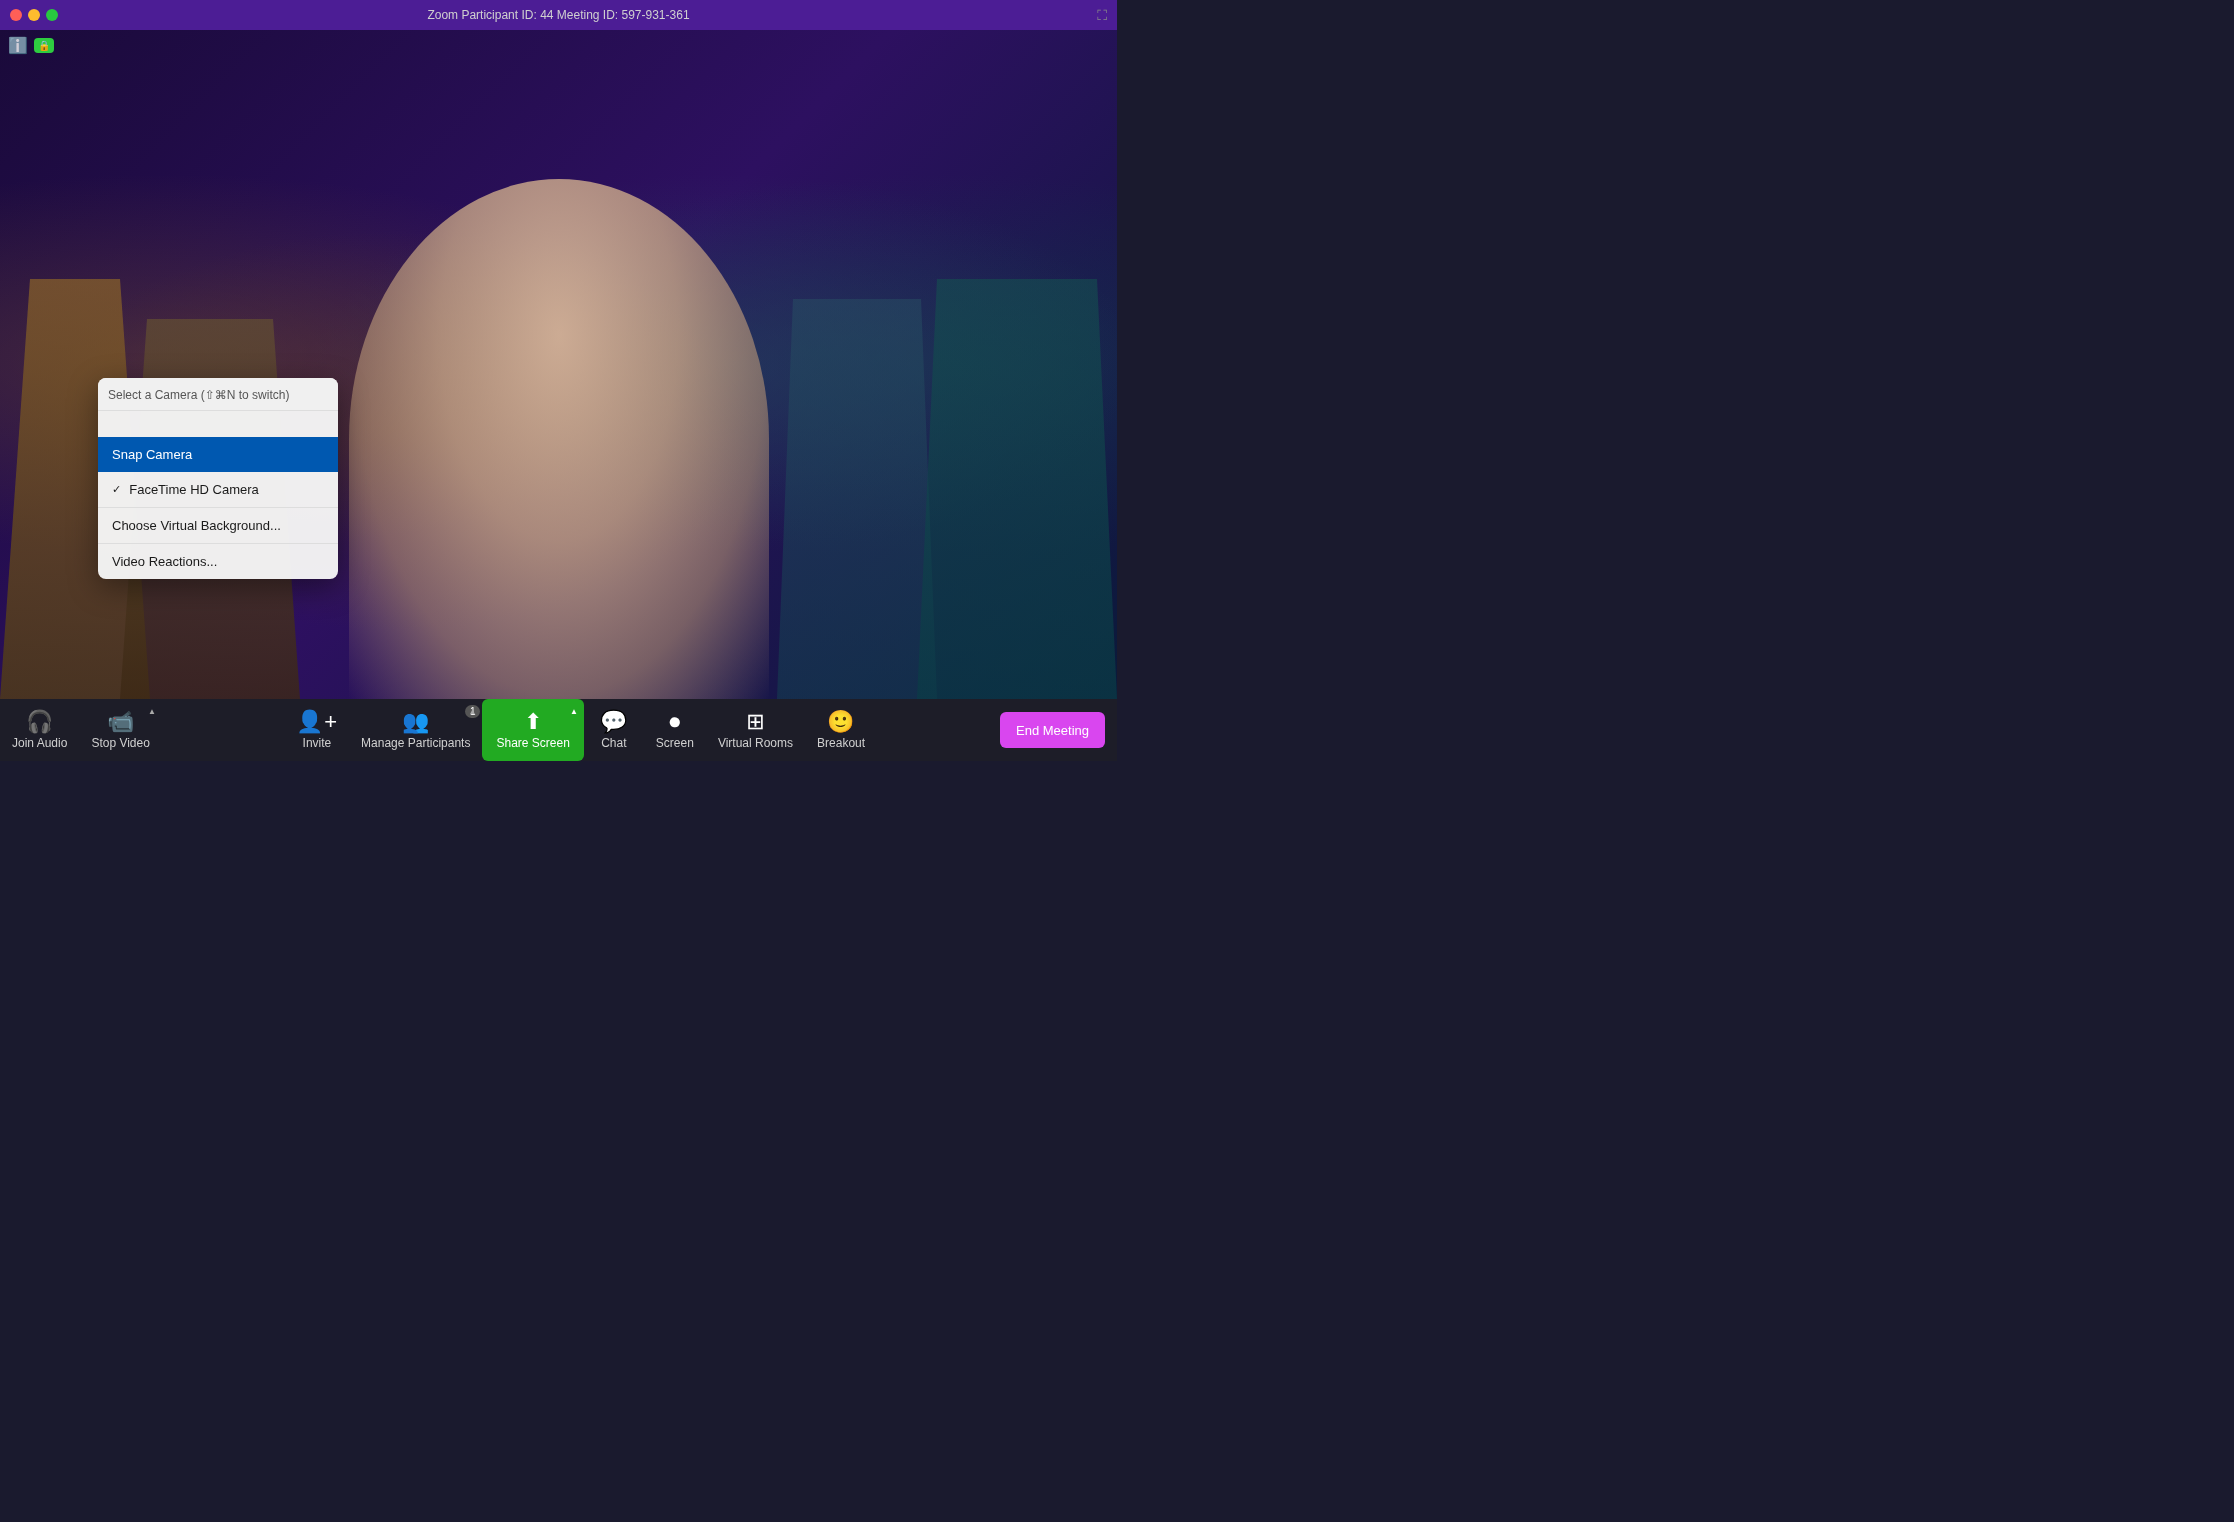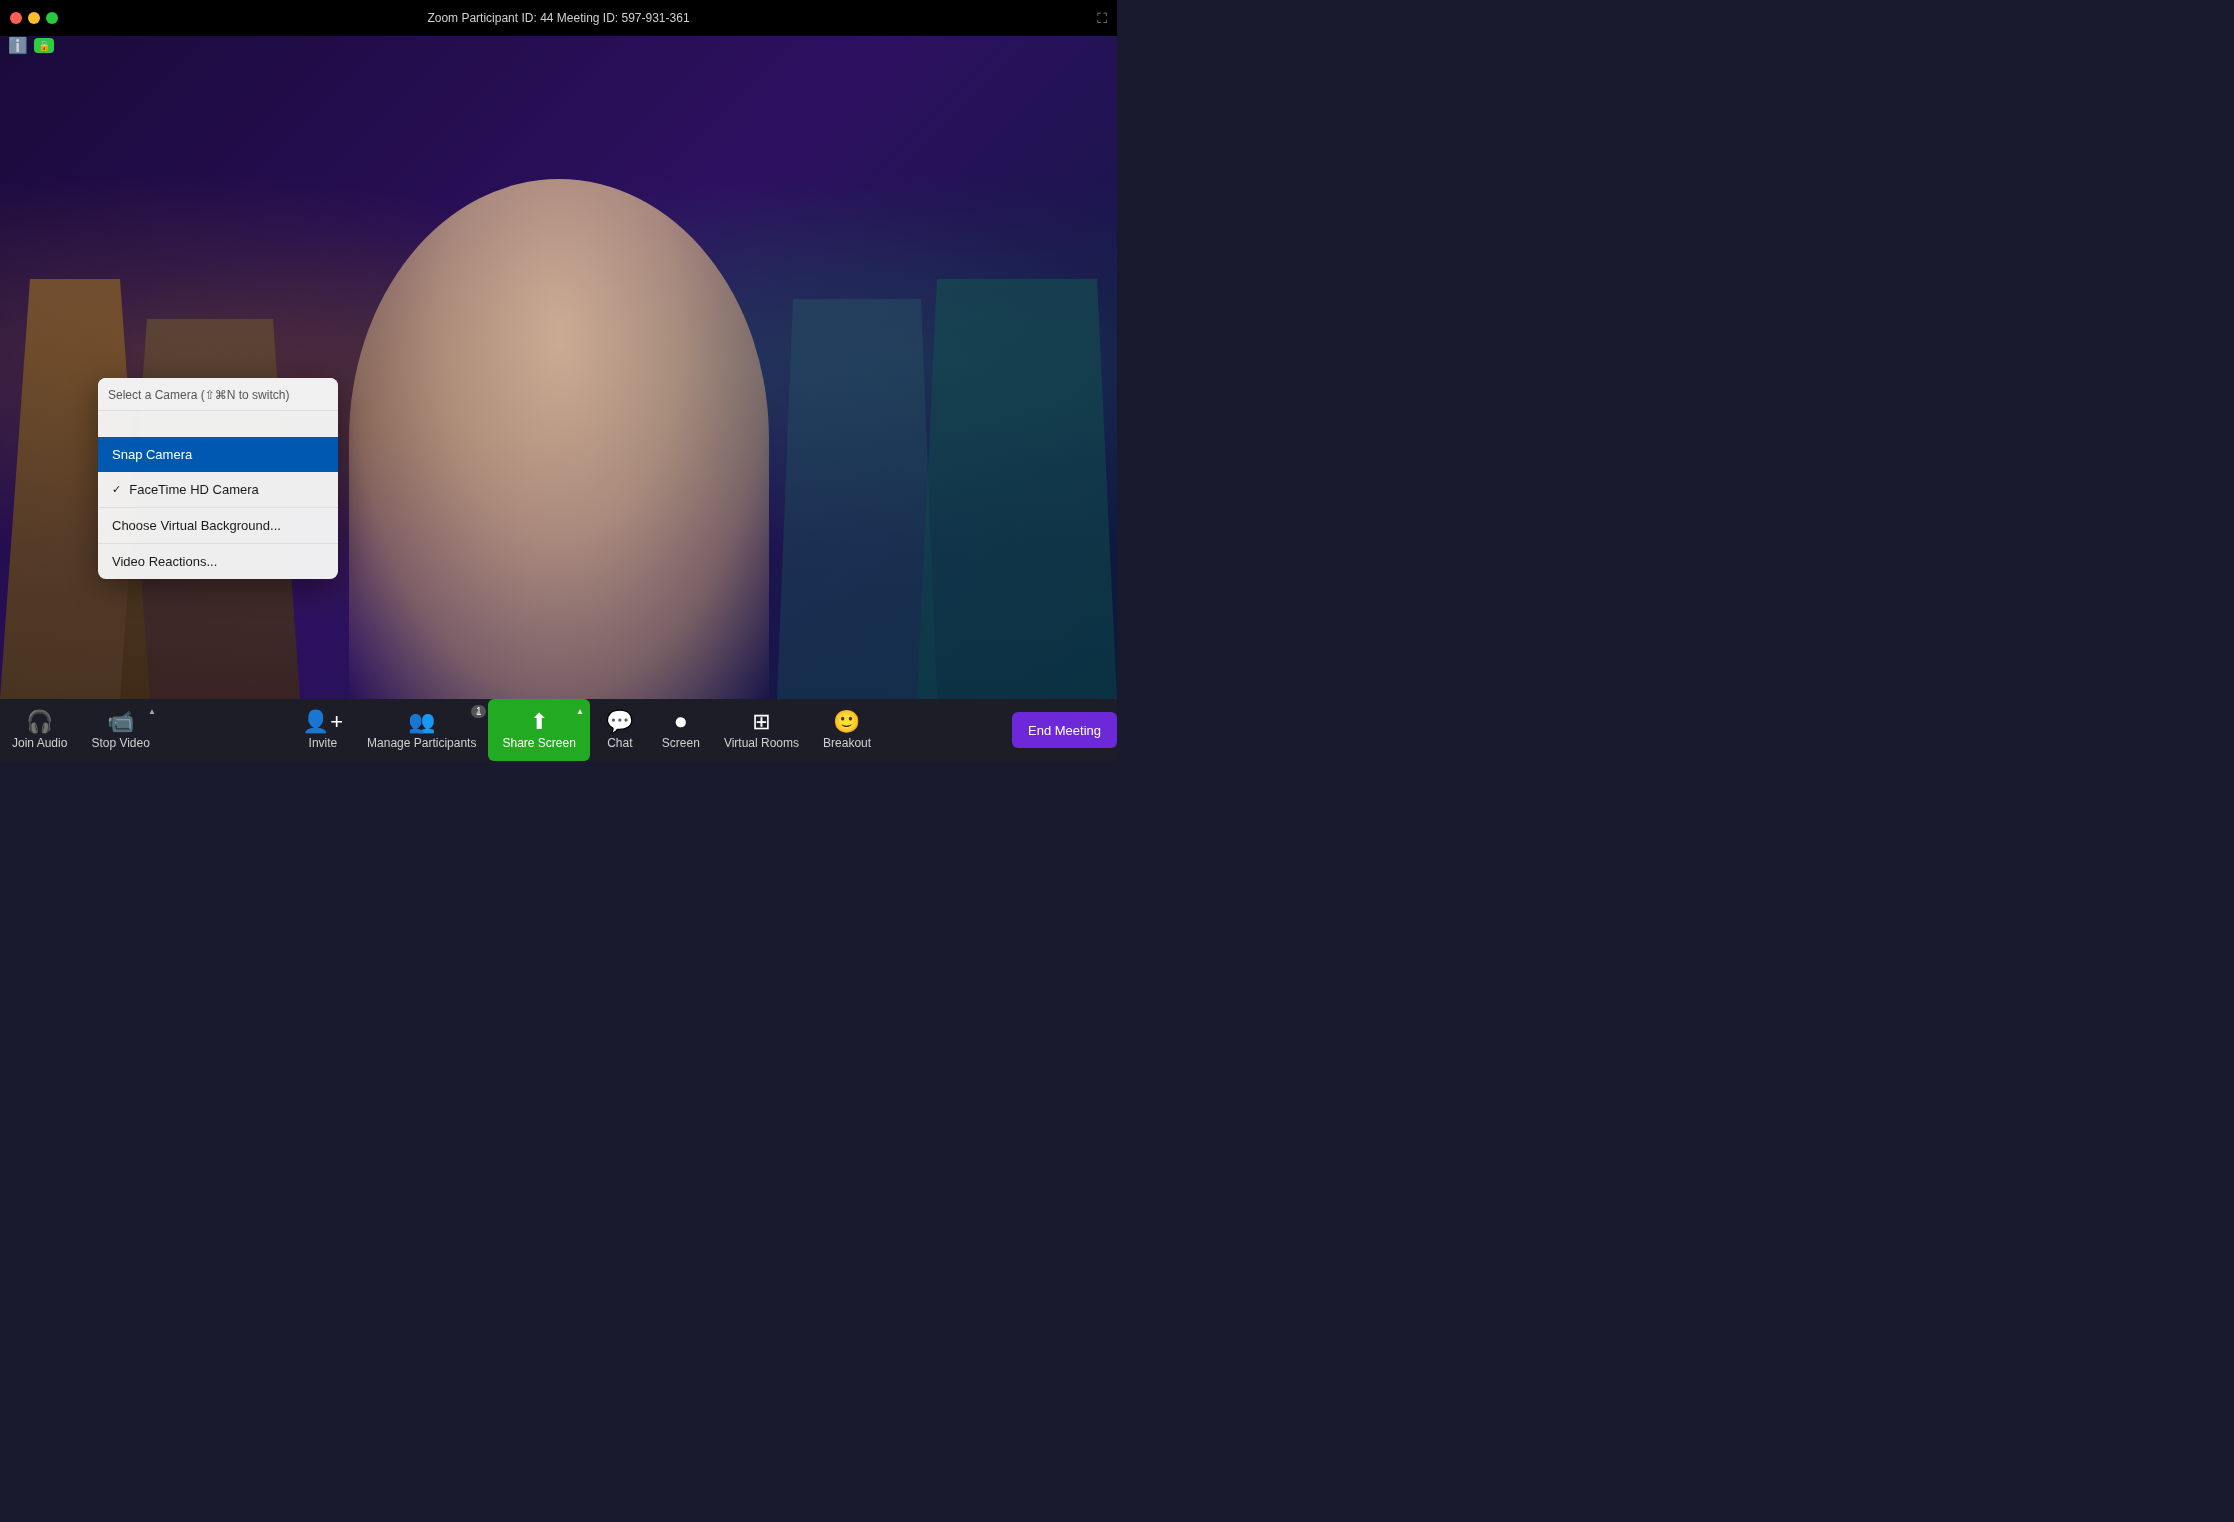--- a/index.html
+++ b/index.html
@@ -9,22 +9,22 @@
       background: #1a1a2e;
       font-family: -apple-system, BlinkMacSystemFont, 'Helvetica Neue', sans-serif;
       overflow: hidden;
       position: relative;
     }
 
     
     .title-bar {
       position: absolute;
       top: 0; left: 0; right: 0;
-      height: 36px;
-      background: #000000;
+      height: 30px;
+      background: #4c1d95;
       display: flex;
       align-items: center;
       justify-content: center;
       z-index: 100;
     }
     .title-bar-buttons {
       position: absolute;
       left: 10px;
       display: flex;
       gap: 6px;
@@ -239,27 +239,28 @@
     .share-btn {
       background: #22aa22;
       border-radius: 6px;
       padding: 4px 14px;
     }
     .share-btn .tool-btn-icon {
       color: white;
     }
 
     .end-meeting-btn {
-      background: #6d28d9;
+      background: #d946ef;
       color: white;
       padding: 8px 16px;
       border-radius: 6px;
       cursor: pointer;
       font-size: 13px;
       font-weight: 500;
+      margin-right: 12px;
       white-space: nowrap;
       height: 36px;
       display: flex;
       align-items: center;
     }
 
     .participant-count {
       background: #555;
       border-radius: 8px;
       font-size: 10px;

